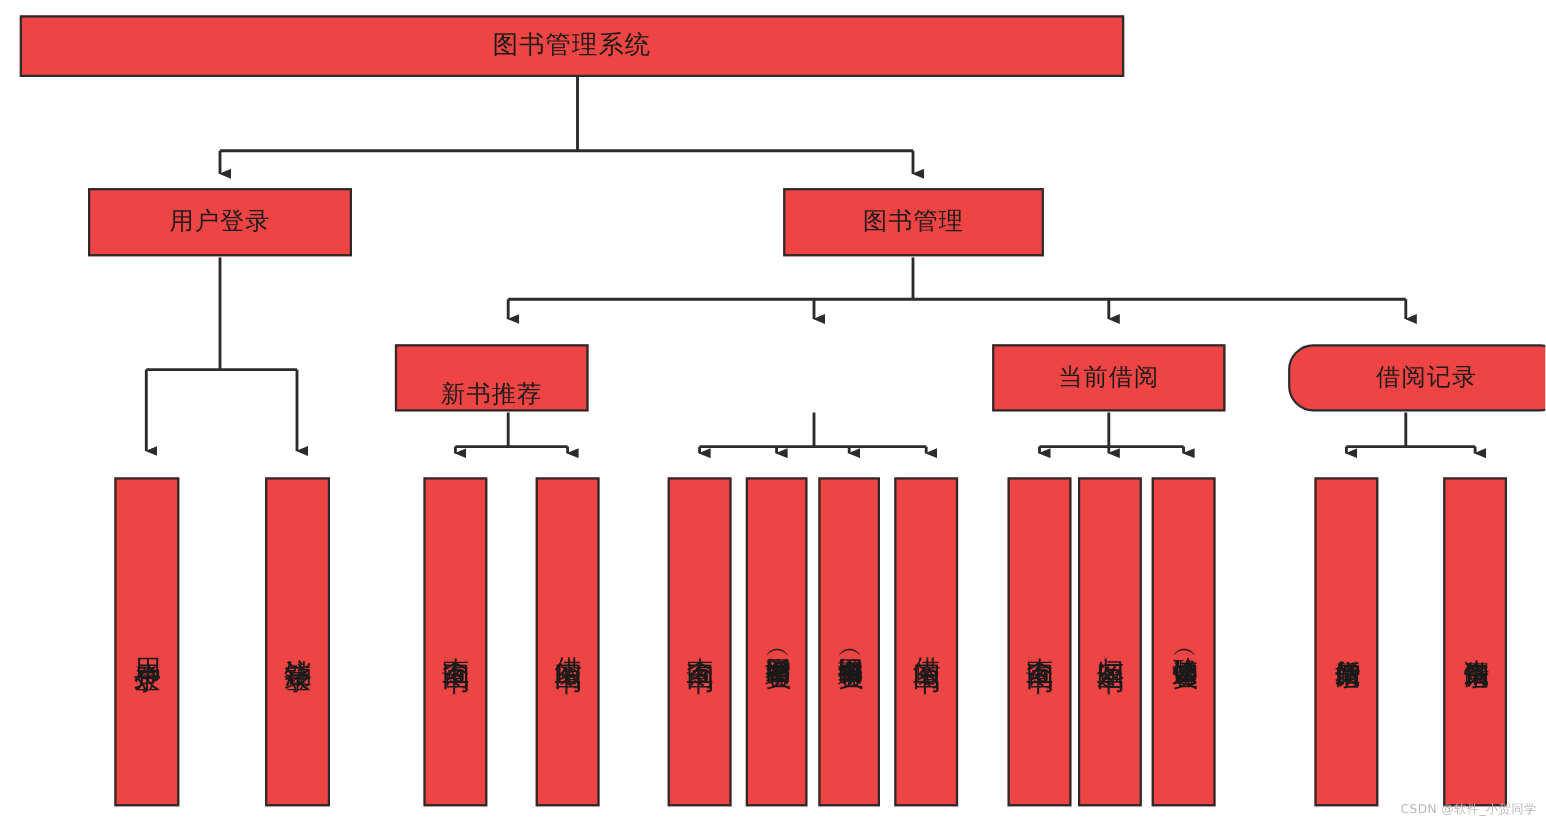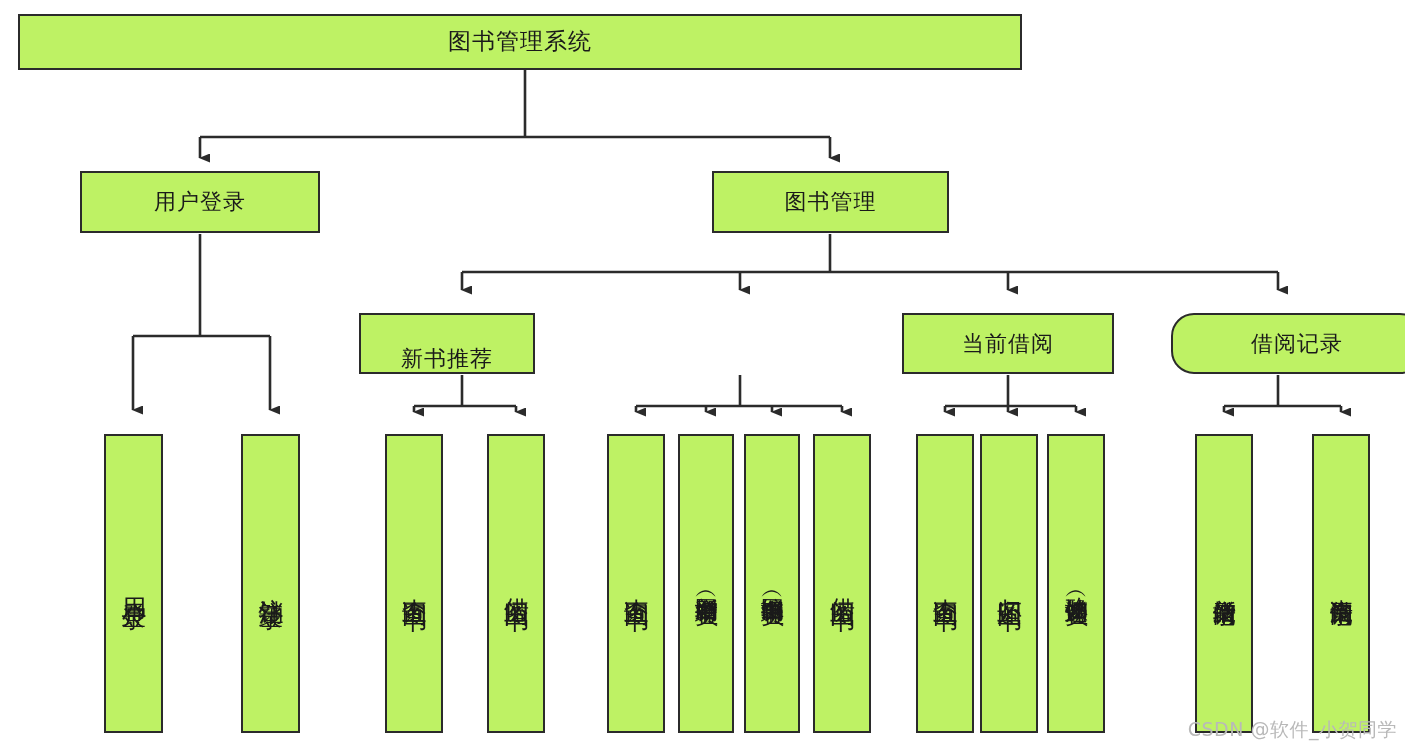--- a/index.html
+++ b/index.html
@@ -22,21 +22,21 @@
     position: absolute;
     left: 0;
     top: 0;
     width: 1405px;
     height: 747px;
     pointer-events: none;
   }
   .node {
     position: absolute;
     box-sizing: border-box;
-    background: #bef264;
+    background: #ef4444;
     border: 2px solid #2b2b2b;
     display: flex;
     align-items: center;
     justify-content: center;
     color: #1a1a1a;
   }
   .node-label {
     display: block;
     text-align: center;
     line-height: 1.18;
@@ -66,21 +66,21 @@
     white-space: nowrap;
   }
   .node.v.long .node-label {
     font-size: 23px;
     letter-spacing: 1px;
   }
   #watermark {
     position: absolute;
     right: 8px;
     bottom: 4px;
-    font-size: 19px;
+    font-size: 11px;
     color: #b9b9b9;
     letter-spacing: 0.5px;
     white-space: nowrap;
     user-select: none;
   }
 </style>
 </head>
 <body>
 
 <div id="diagram-root">

